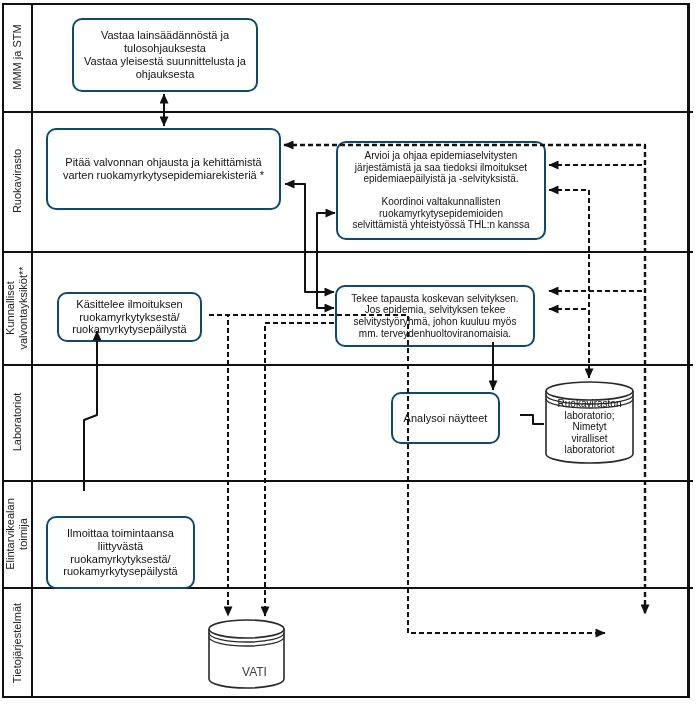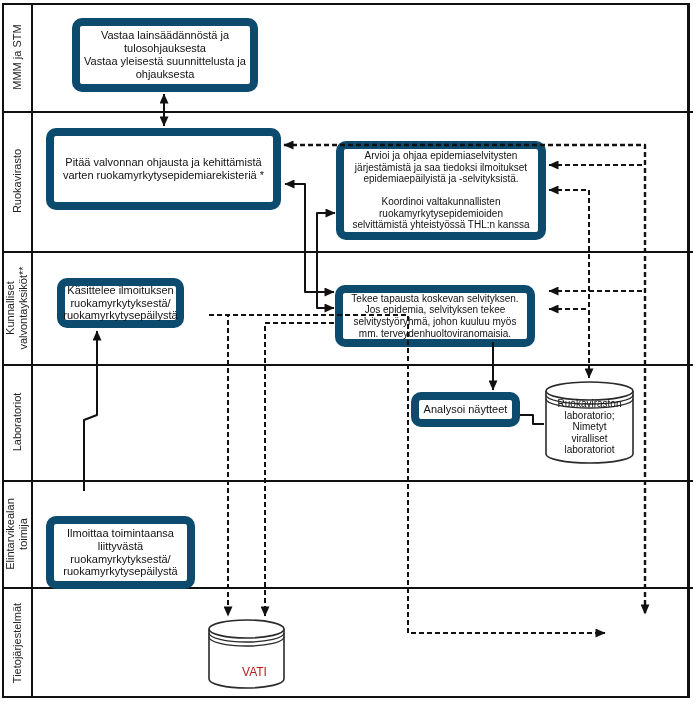--- a/index.html
+++ b/index.html
@@ -13,30 +13,30 @@
   .lane-sep{position:absolute;left:2px;width:691px;height:2px;background:#111;}
   .label-divider{position:absolute;left:31px;top:3px;width:2px;height:695px;background:#111;}
   .lane-cell{position:absolute;left:2px;width:30px;}
   .lane-cell span{
     position:absolute;left:50%;top:50%;
     transform:translate(-50%,-50%) rotate(-90deg);
     font-size:11px;line-height:1.15;text-align:center;white-space:pre-line;color:#222;display:block;
   }
   
   .pbox{
-    position:absolute;background:#fff;border:8px solid #0c4a6e;border-radius:10px;
+    position:absolute;background:#fff;border:2px solid #0c4a6e;border-radius:10px;
     box-sizing:border-box;display:flex;align-items:center;justify-content:center;
     text-align:center;white-space:pre-line;font-size:11px;line-height:1.18;padding:2px;
   }
   .pbox.small-font{font-size:10px;line-height:1.16;}
   
   .cyl{position:absolute;}
   .cyl svg{display:block;}
   .cyl .cyl-label{
-    position:absolute;left:4px;right:0;bottom:10px;text-align:center;font-size:12px;color:#b91c1c;margin-left:12px;
+    position:absolute;left:4px;right:0;bottom:10px;text-align:center;font-size:12px;color:#404040;margin-left:12px;
   }
   .cyl .cyl-text{
     position:absolute;left:0;right:0;top:17px;text-align:center;font-size:10px;line-height:1.16;
     white-space:pre-line;color:#111;
   }
   .connectors{position:absolute;left:0;top:0;pointer-events:none;z-index:6;}
 </style>
 </head>
 <body>
 
@@ -77,28 +77,28 @@
 ohjauksesta</div>
   <div class="pbox" style="left:46px;top:128px;width:235px;height:82px">Pitää valvonnan ohjausta ja kehittämistä
 varten ruokamyrkytysepidemiarekisteriä *</div>
   <div class="pbox small-font" style="left:336px;top:141px;width:210px;height:99px">Arvioi ja ohjaa epidemiaselvitysten
 järjestämistä ja saa tiedoksi ilmoitukset
 epidemiaepäilyistä ja -selvityksistä.
 
 Koordinoi valtakunnallisten
 ruokamyrkytysepidemioiden
 selvittämistä yhteistyössä THL:n kanssa</div>
-  <div class="pbox" style="left:57px;top:278px;width:127px;height:50px">Käsittelee ilmoituksen
+  <div class="pbox" style="left:57px;top:292px;width:145px;height:50px">Käsittelee ilmoituksen
 ruokamyrkytyksestä/
 ruokamyrkytysepäilystä</div>
   <div class="pbox small-font" style="left:335px;top:285px;width:200px;height:62px">Tekee tapausta koskevan selvityksen.
 Jos epidemia, selvityksen tekee
 selvitystyöryhmä, johon kuuluu myös
 mm. terveydenhuoltoviranomaisia.</div>
-  <div class="pbox" style="left:411px;top:392px;width:109px;height:35px">Analysoi näytteet</div>
+  <div class="pbox" style="left:391px;top:392px;width:109px;height:52px">Analysoi näytteet</div>
   <div class="pbox" style="left:46px;top:516px;width:149px;height:73px">Ilmoittaa toimintaansa
 liittyvästä
 ruokamyrkytyksestä/
 ruokamyrkytysepäilystä</div>
 
   <div class="cyl" style="left:545px;top:381px;width:89px;height:83px">
     <svg width="89" height="83" viewBox="0 0 89 83">
       <path d="M1,10 L1,73 A43.5,9 0 0 0 88,73 L88,10" fill="#ffffff" stroke="#2a2a2a" stroke-width="1.6"></path>
       <ellipse cx="44.5" cy="10" rx="43.5" ry="9" fill="#ffffff" stroke="#2a2a2a" stroke-width="1.6"></ellipse>
       <path d="M1,14 A43.5,9 0 0 0 88,14" fill="none" stroke="#2a2a2a" stroke-width="1.3"></path>

